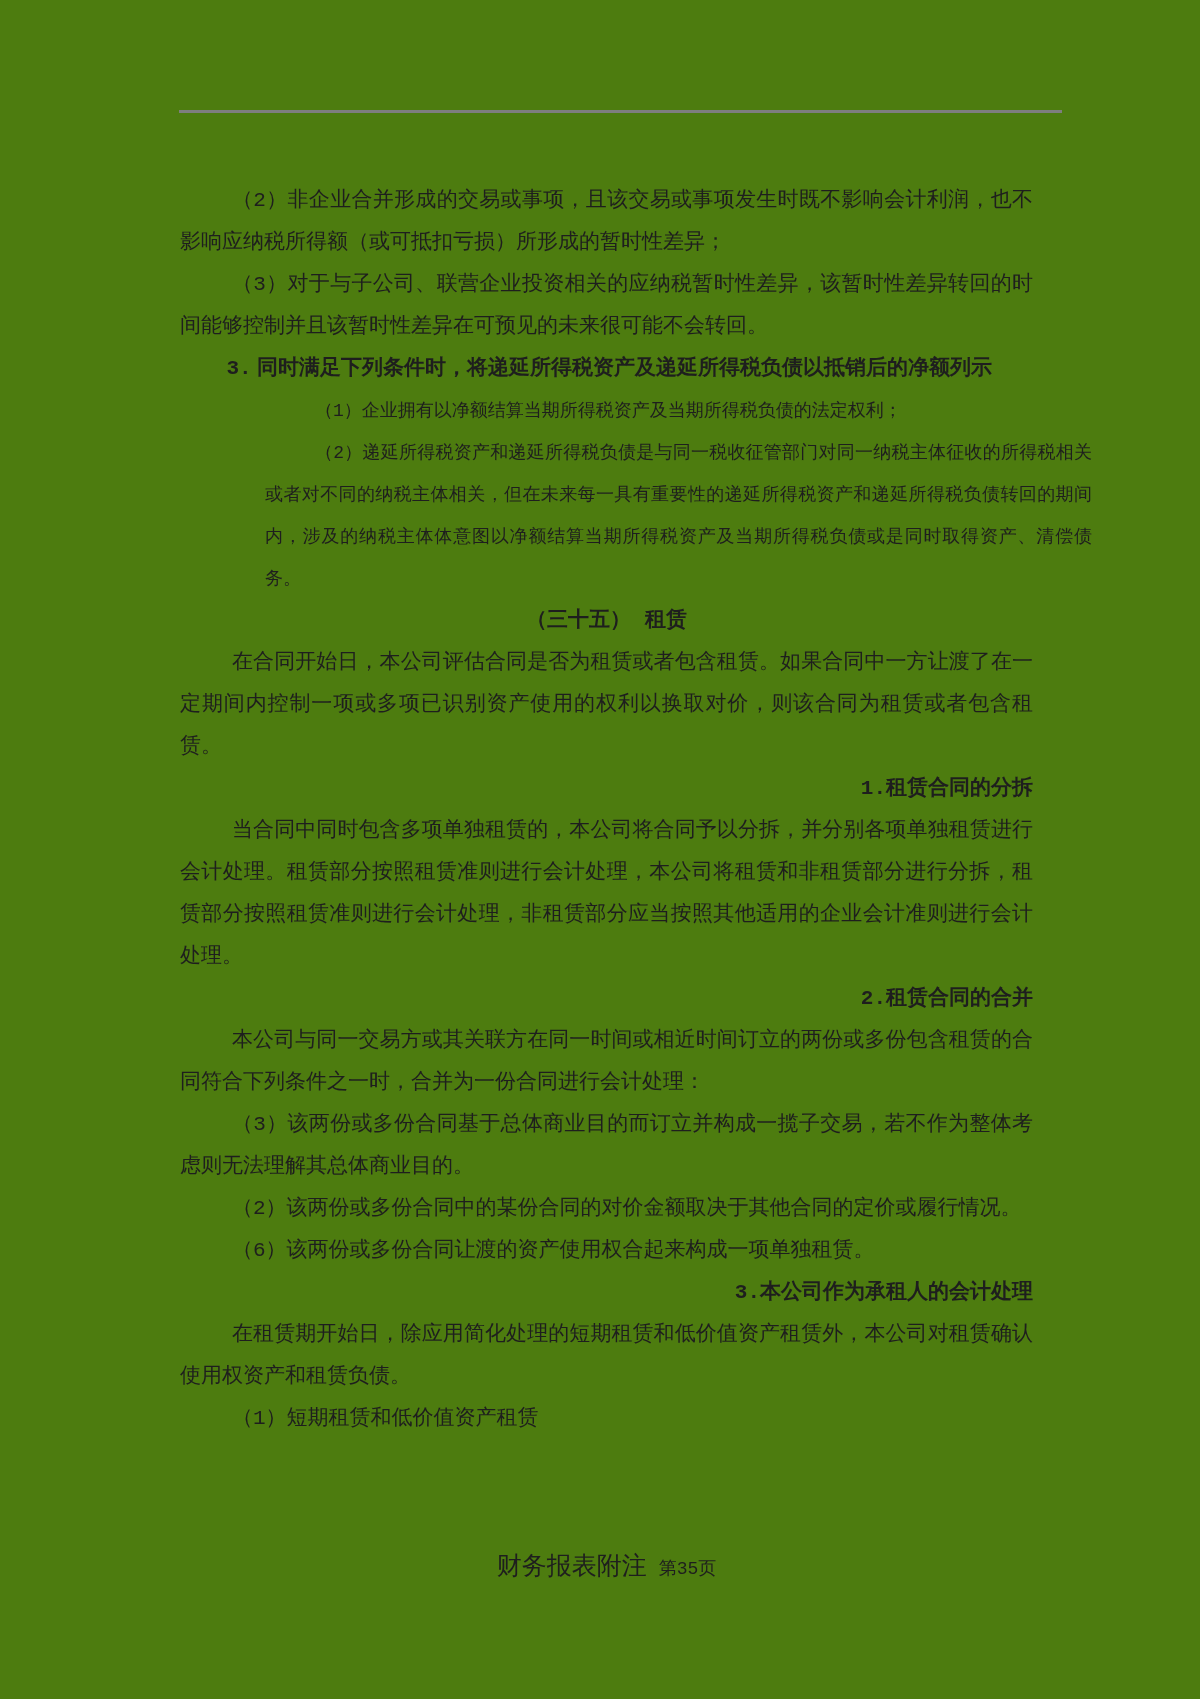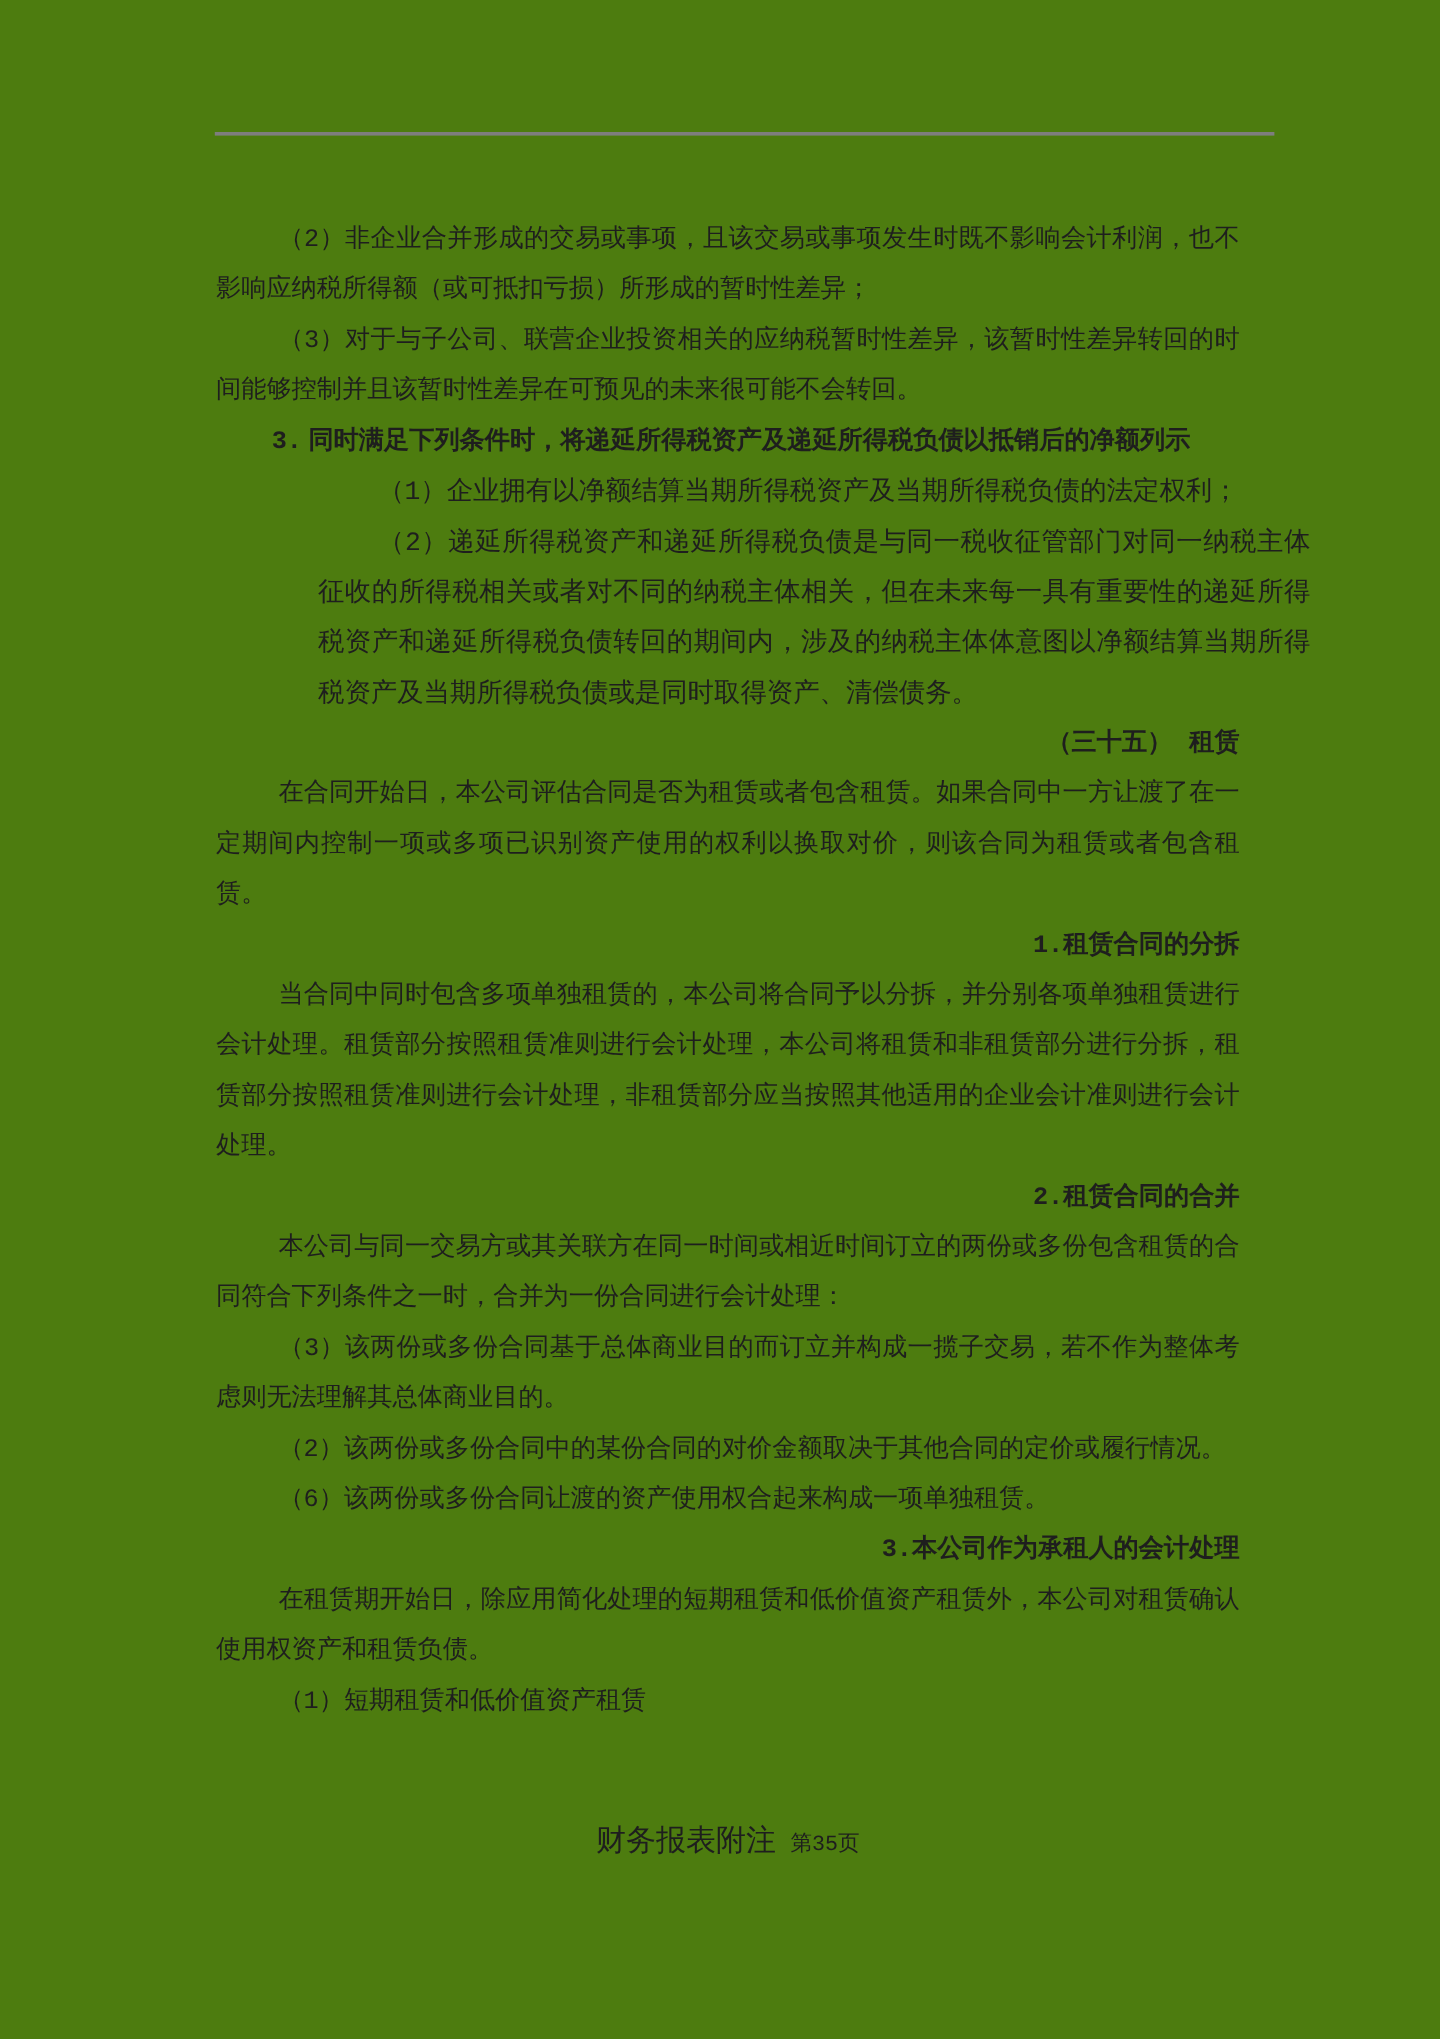--- a/index.html
+++ b/index.html
@@ -31,31 +31,31 @@
   .mt1  { margin-top:1px; }
   .mt6  { margin-top:6px; }
   .mt13 { margin-top:13px; }
   .mt14 { margin-top:14px; }
   .mt15 { margin-top:15px; }
   .mt16 { margin-top:16px; }
 
   .h-net { margin-left:46px; font-weight:bold; text-align:center; }
   .h-net .hnum { display:inline-block; width:36px; }
 
-  .sub-block { margin-left:85px; width:827px; font-size:22px; }
+  .sub-block { margin-left:85px; width:827px; font-size:18px; }
   .sub-block p { text-indent:50px; }
 
-  .sec-heading { margin-left:41px; font-size:23px; font-weight:bold; text-align:right; line-height:42px; }
+  .sec-heading { margin-left:41px; font-size:23px; font-weight:bold; text-align:center; line-height:42px; }
   .sec-heading .secnum { margin-right:14px; }
 
   .sub-heading { margin-left:47px; font-size:22px; font-weight:bold; text-align:right; line-height:42px; }
   .sub-heading .shnum { display:inline-block; width:39px; }
 
   .footer {
-    position:absolute; left:180px; top:1516px; width:853px;
+    position:absolute; left:180px; top:1548px; width:853px;
     text-align:center; line-height:40px; white-space:nowrap;
   }
   .footer-title { font-size:25px; }
   .footer-page  { font-size:18px; margin-left:12px; }
 </style>
 </head>
 <body>
 
 <div class="page">
 

